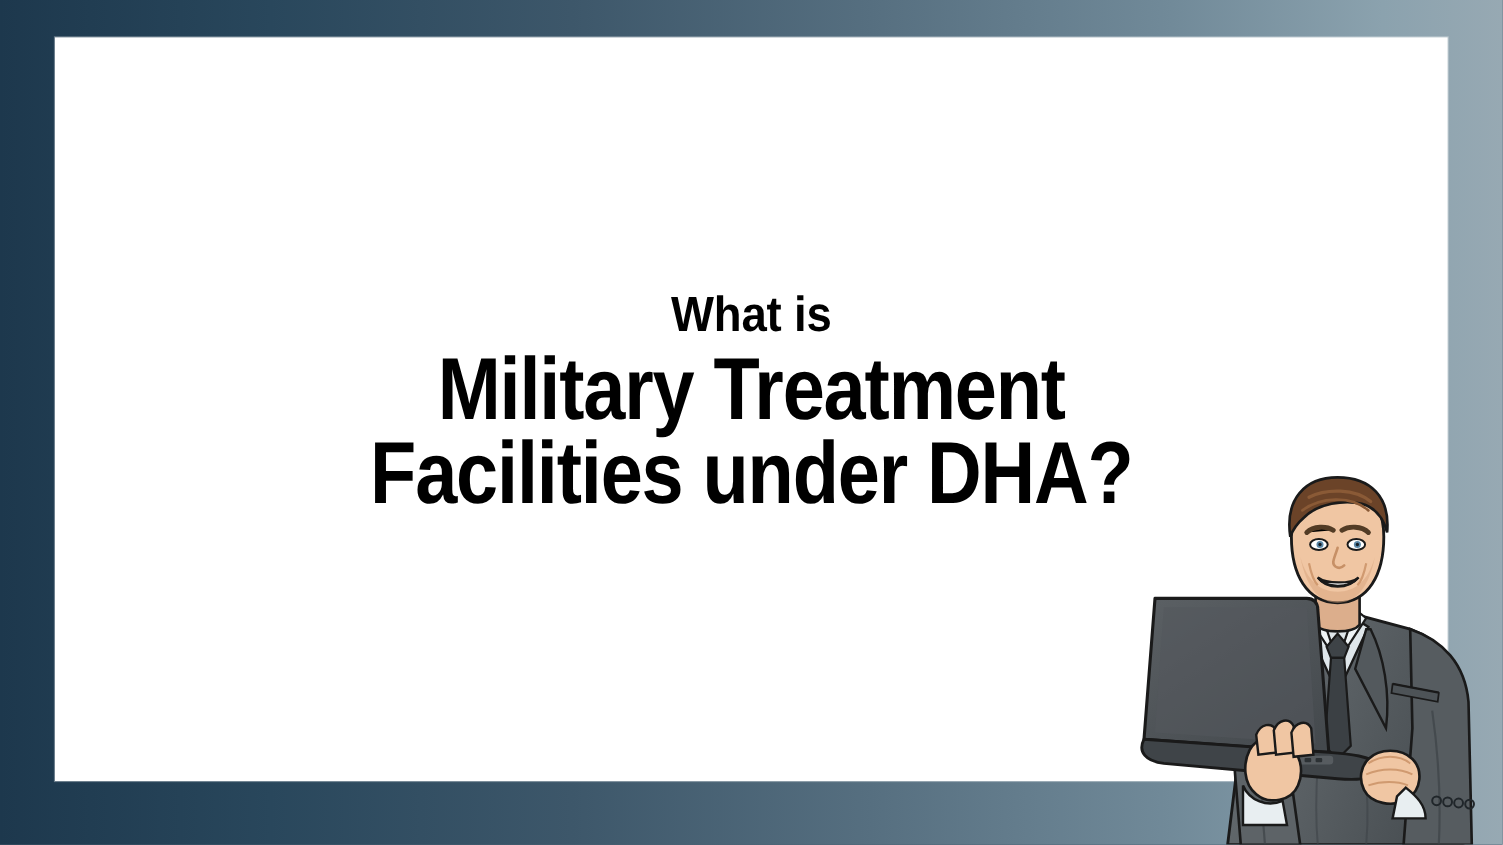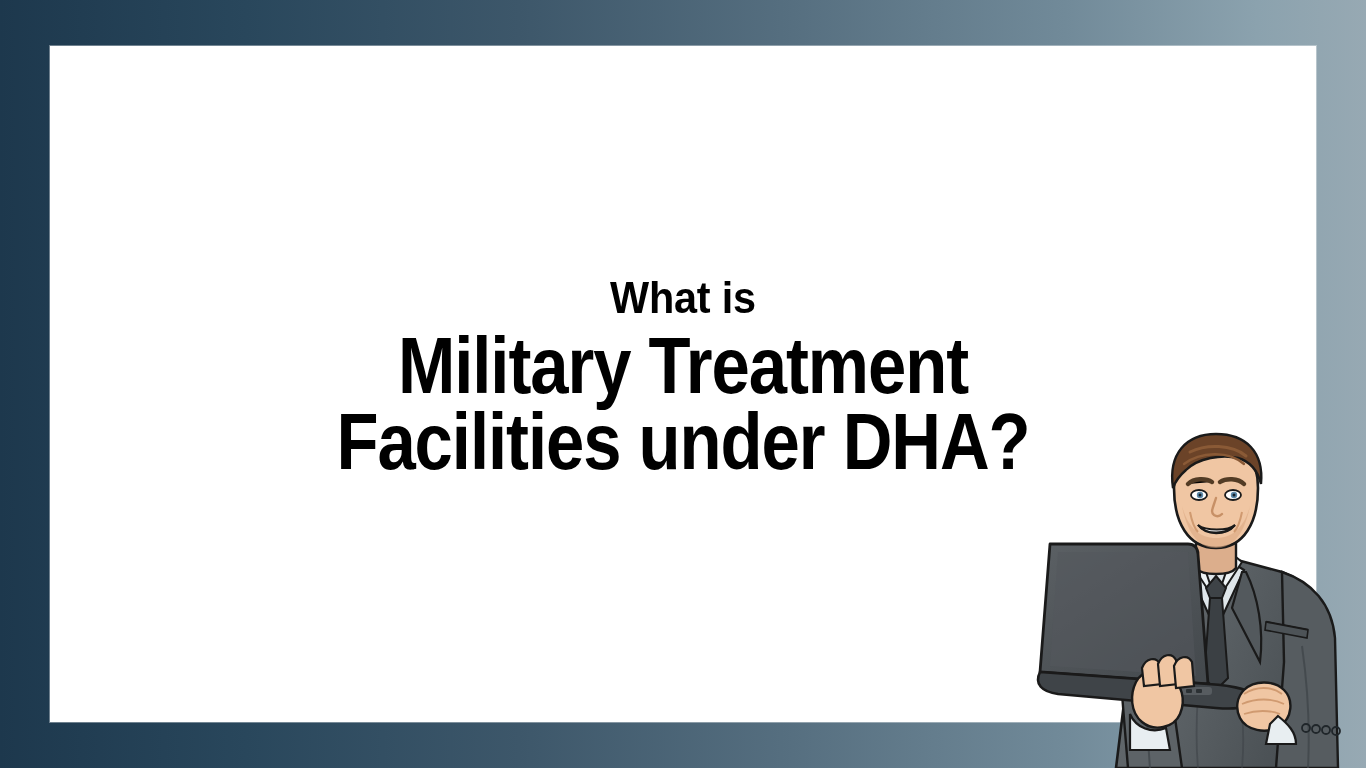--- a/index.html
+++ b/index.html
@@ -27,21 +27,21 @@
         #718a99 78%,
         #8ba2ae 92%,
         #97a9b3 100%);
     overflow: hidden;
   }
 
   
   #card {
     position: absolute;
     left: 50px;
-    top: 46px;
+    top: 34px;
     width: 1266px;
     height: 676px;
     background: #ffffff;
     box-shadow: 0 0 0 1px rgba(255,255,255,0.35);
   }
 
   
   #text-block {
     position: absolute;
     left: 0;

